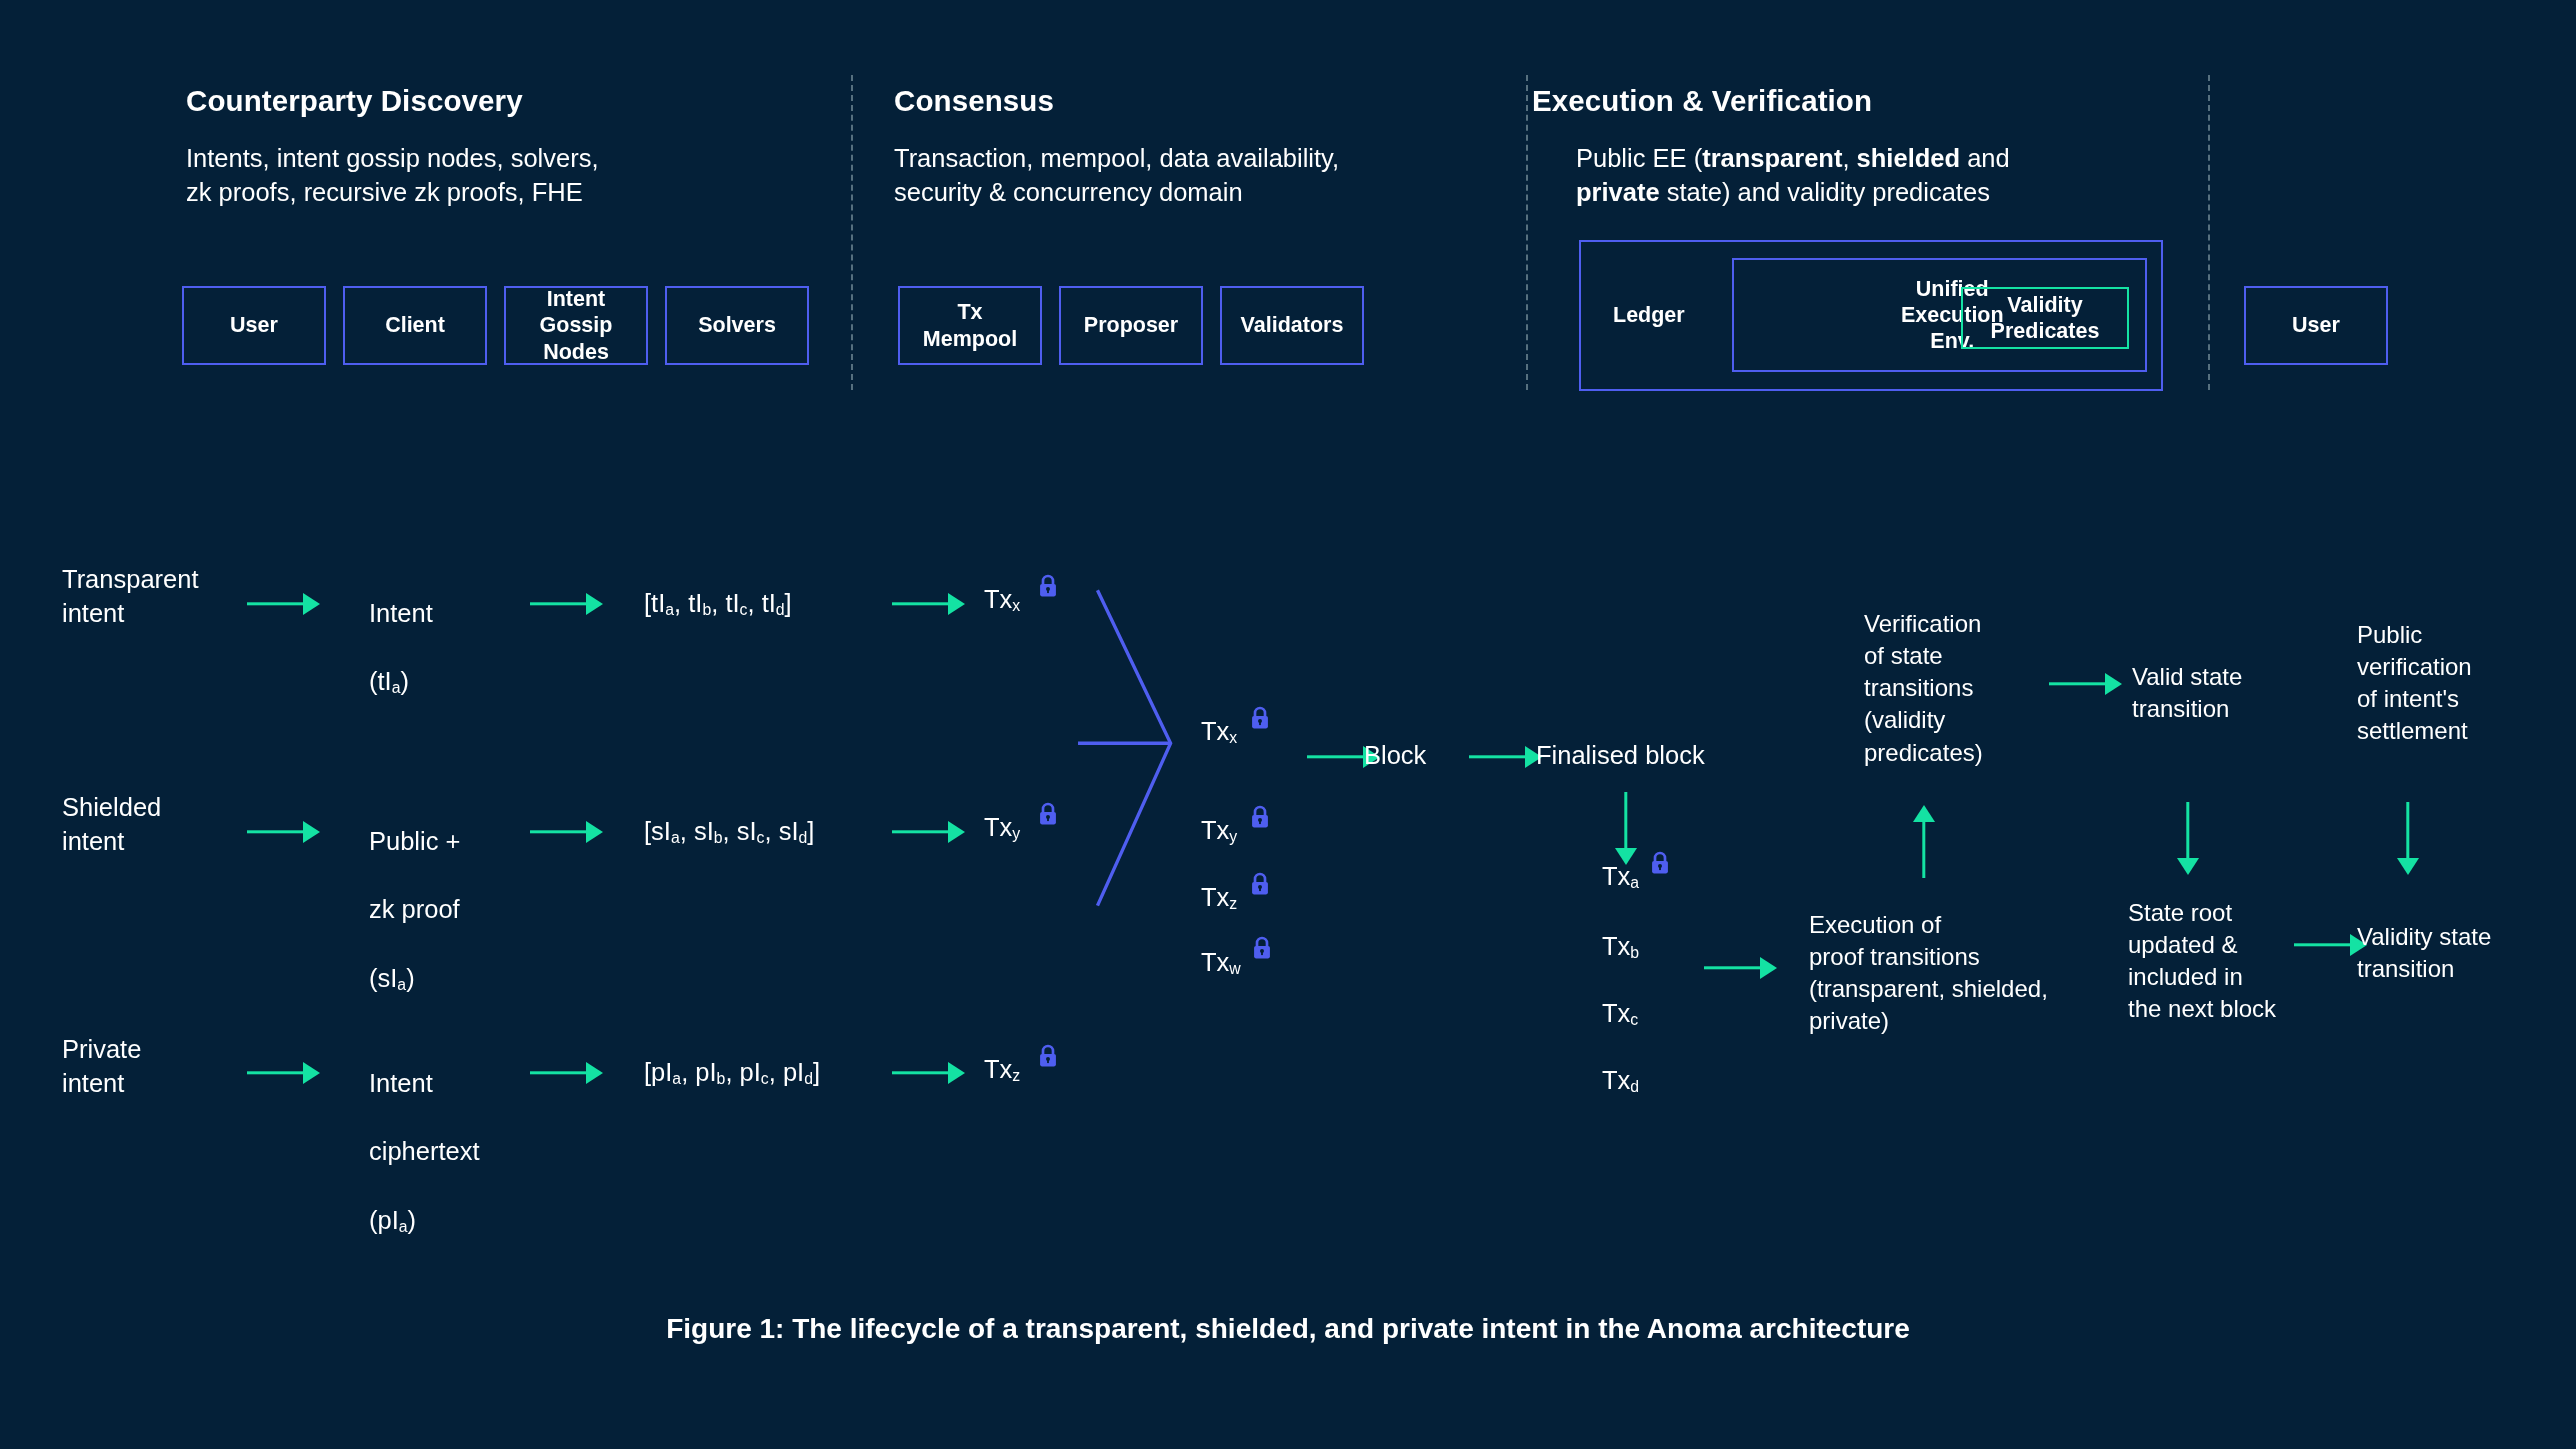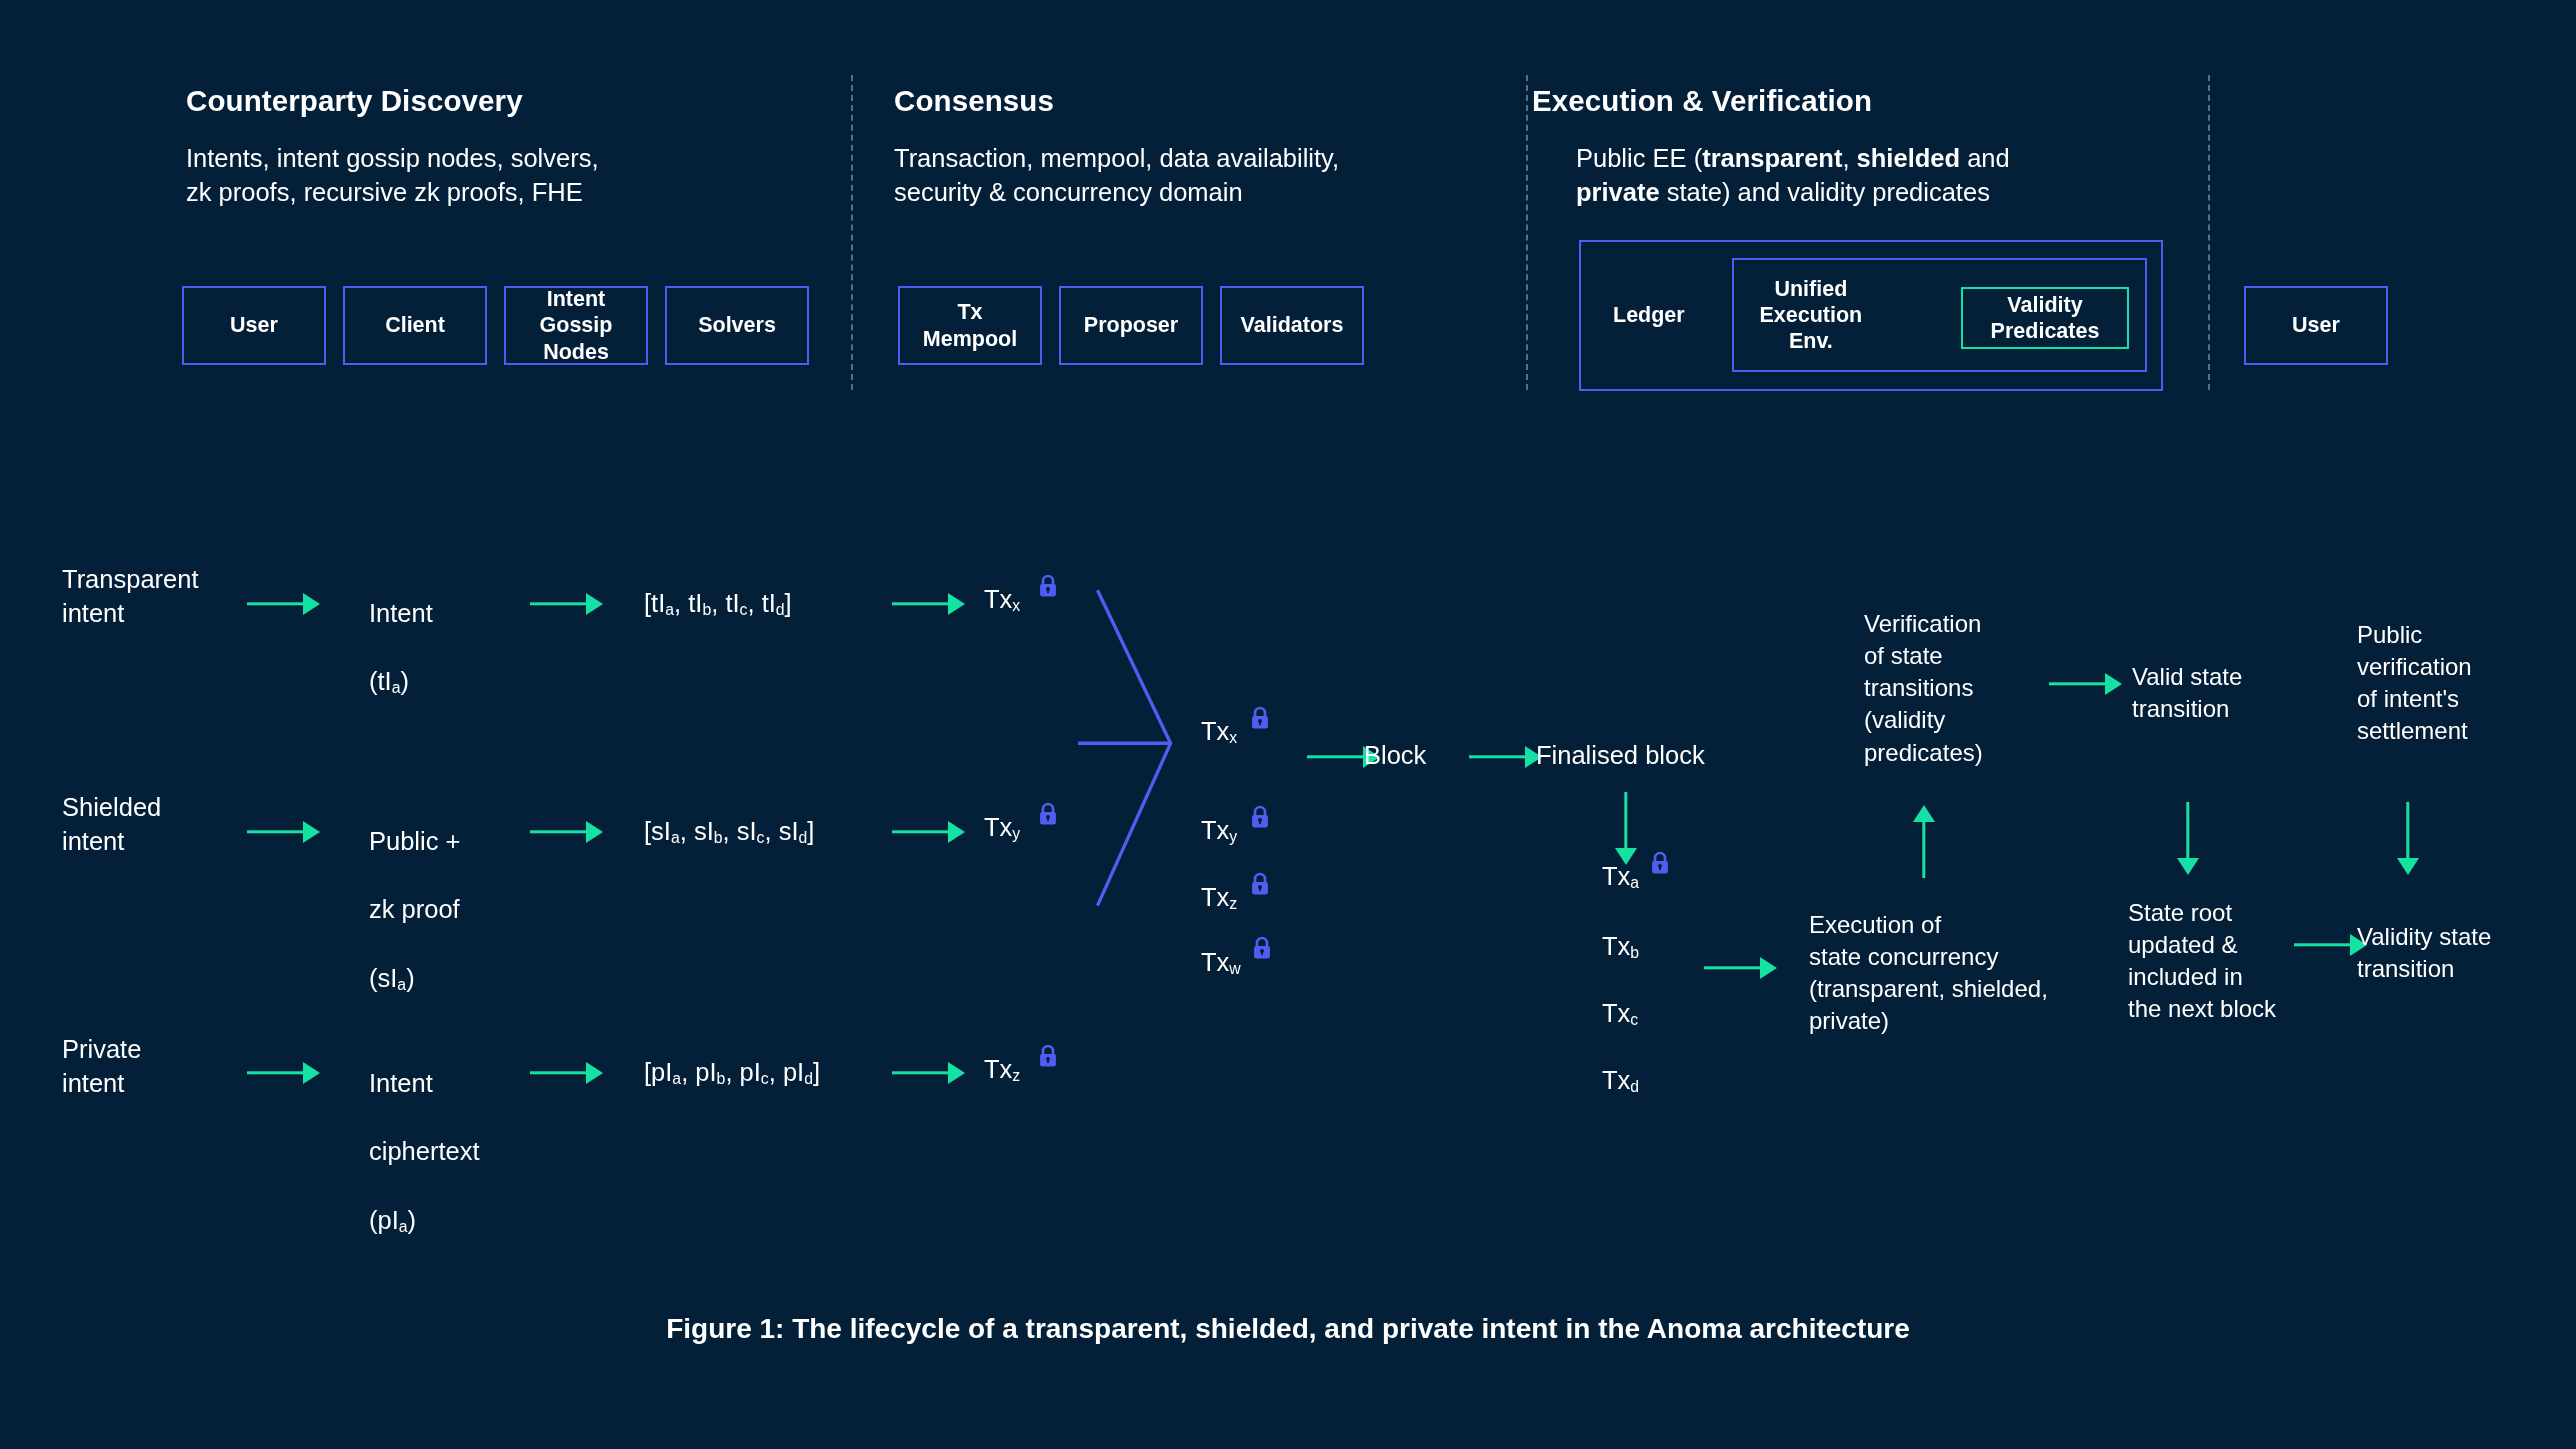--- a/index.html
+++ b/index.html
@@ -100,21 +100,21 @@
 
 <div class="abs sec-title" style="left:1532px;top:84px;">Execution &amp; Verification</div>
 <div class="abs sec-sub" style="left:1576px;top:142px;width:617px;">
   <span>Public EE (</span><b>transparent</b><span>, </span><b>shielded</b><span> and</span><br><b>private</b><span> state) and validity predicates</span>
 </div>
 
 <div class="bx left" style="left:1579px;top:240px;width:584px;height:151px;padding-left:32px;">
   <span>Ledger</span>
 </div>
 
-<div class="bx left" style="left:1732px;top:258px;width:415px;height:114px;padding-left:25.5px;white-space:pre-line;">
+<div class="bx left" style="left:1732px;top:258px;width:415px;height:114px;padding-left:25.5px;white-space:pre-line;justify-content:center;">
   <span>Unified
 Execution
 Env.</span>
 </div>
 
 <div class="bx bx-green" style="left:1961px;top:287px;width:168px;height:62px;white-space:pre-line;">
   <span>Validity
 Predicates</span>
 </div>
 
@@ -313,21 +313,21 @@
 <div class="ft" style="left:1602px;top:1063px;white-space:nowrap;">
   <span>Tx</span><sub>d</sub>
 </div>
 
 <div class="arrow-r" style="left:1704px;top:968px;width:74px;">
   <div class="shaft" style="width:56px;"></div>
     <div class="head" style="left:56px;"></div>
 </div>
 
 <div class="ft sm" style="left:1809px;top:909px;">Execution of
-state concurrency
+proof transitions
 (transparent, shielded,
 private)</div>
 
 <div class="arrow-v up" style="left:1924px;top:805px;height:74px;">
   <div class="shaftv" style="height:56px;top:17.4px;"></div>
     <div class="headd" style="top:0;"></div>
 </div>
 
 <div class="ft sm" style="left:1864px;top:608px;">Verification
 of state

